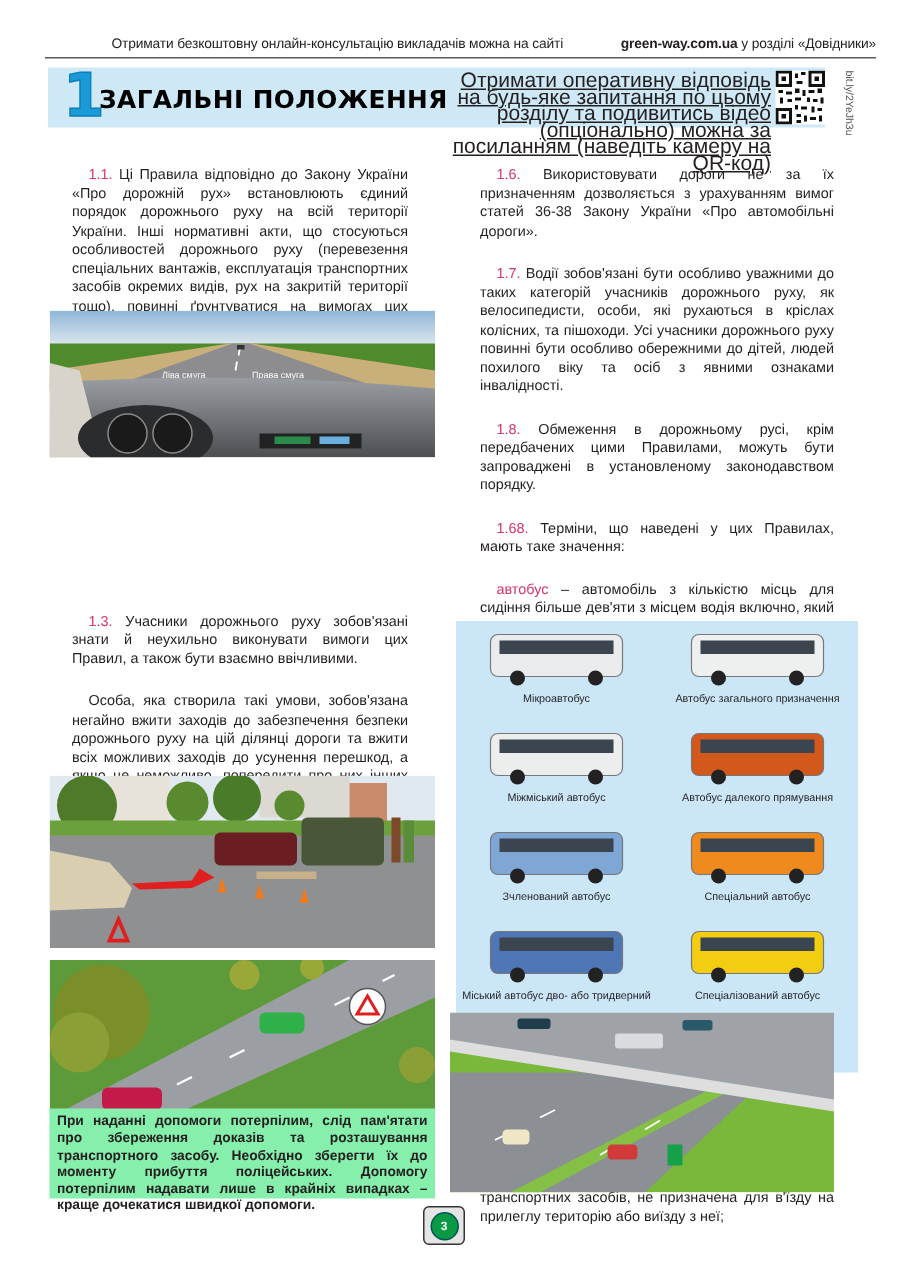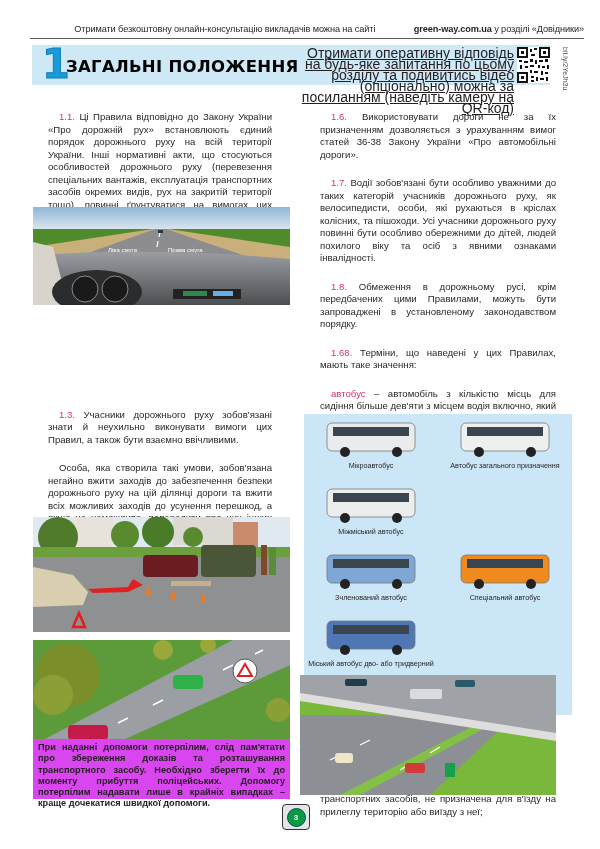--- a/index.html
+++ b/index.html
@@ -25,21 +25,21 @@
   .col .term { color: #d6336c; }
   .left-col { left: 32px; top: 95px; width: 256px; }
   .right-col { left: 304px; top: 95px; width: 268px; }
 
   .img { position: absolute; overflow: hidden; }
   .img svg { display: block; width: 100%; height: 100%; }
 
   .car-img { left: 33px; top: 207px; width: 257px; height: 98px; }
   .accident-img { left: 33px; top: 517px; width: 257px; height: 115px; }
   .road-img { left: 33px; top: 640px; width: 257px; height: 100px; }
-  .note-box { position: absolute; left: 33px; top: 739px; width: 257px; height: 60px; background: #d946ef; padding: 3px 5px; font-size: 9.2px; line-height: 11.3px; font-weight: bold; color: #231f20; text-align: justify; }
+  .note-box { position: absolute; left: 33px; top: 739px; width: 257px; height: 60px; background: #86efac; padding: 3px 5px; font-size: 9.2px; line-height: 11.3px; font-weight: bold; color: #231f20; text-align: justify; }
 
   .bus-panel { position: absolute; left: 304px; top: 368px; width: 268px; height: 301px; background: #cbe6f7; margin-top: 46px; }
   .bus-cell { position: absolute; width: 134px; height: 66px; text-align: center; }
   .bus-cell svg { display: block; margin: 3px auto 0; }
   .bus-cap { font-size: 7.2px; line-height: 8.5px; color: #231f20; margin-top: 1px; }
 
   .highway-img { left: 300px; top: 675px; width: 256px; height: 120px; }
 
   .page-num { position: absolute; left: 282px; top: 804px; width: 28px; height: 26px; border: 1.5px solid #333; border-radius: 4px; background: #e5e5e5; display: flex; align-items: center; justify-content: center; }
   .page-num span { width: 19px; height: 19px; border-radius: 50%; background: #0a9a45; color: #fff; font-size: 8px; font-weight: bold; display: flex; align-items: center; justify-content: center; border: 1px solid #055; }
@@ -222,20 +222,29 @@
     </div>
     <div class="bus-cell" style="left: 0px; top: 66px;">
       <svg width="96" height="44" viewBox="0 0 96 44">
         <rect x="4" y="6" width="88" height="28" rx="5" fill="#eceeee" stroke="#777" stroke-width="0.8"></rect>
         <rect x="10" y="10" width="76" height="9" fill="#3b4550"></rect>
         <circle cx="22" cy="35" r="5" fill="#222"></circle>
         <circle cx="74" cy="35" r="5" fill="#222"></circle>
       </svg>
       <div class="bus-cap">Міжміський автобус</div>
     </div>
+    <div class="bus-cell" style="left: 134px; top: 66px;">
+      <svg width="96" height="44" viewBox="0 0 96 44">
+        <rect x="4" y="6" width="88" height="28" rx="5" fill="#d2581c" stroke="#777" stroke-width="0.8"></rect>
+        <rect x="10" y="10" width="76" height="9" fill="#3b4550"></rect>
+        <circle cx="22" cy="35" r="5" fill="#222"></circle>
+        <circle cx="74" cy="35" r="5" fill="#222"></circle>
+      </svg>
+      <div class="bus-cap">Автобус далекого прямування</div>
+    </div>
     <div class="bus-cell" style="left: 0px; top: 132px;">
       <svg width="96" height="44" viewBox="0 0 96 44">
         <rect x="4" y="6" width="88" height="28" rx="5" fill="#7fa7d6" stroke="#777" stroke-width="0.8"></rect>
         <rect x="10" y="10" width="76" height="9" fill="#3b4550"></rect>
         <circle cx="22" cy="35" r="5" fill="#222"></circle>
         <circle cx="74" cy="35" r="5" fill="#222"></circle>
       </svg>
       <div class="bus-cap">Зчленований автобус</div>
     </div>
     <div class="bus-cell" style="left: 134px; top: 132px;">
@@ -248,20 +257,29 @@
       <div class="bus-cap">Спеціальний автобус</div>
     </div>
     <div class="bus-cell" style="left: 0px; top: 198px;">
       <svg width="96" height="44" viewBox="0 0 96 44">
         <rect x="4" y="6" width="88" height="28" rx="5" fill="#4f77b5" stroke="#777" stroke-width="0.8"></rect>
         <rect x="10" y="10" width="76" height="9" fill="#3b4550"></rect>
         <circle cx="22" cy="35" r="5" fill="#222"></circle>
         <circle cx="74" cy="35" r="5" fill="#222"></circle>
       </svg>
       <div class="bus-cap">Міський автобус дво- або тридверний</div>
+    </div>
+    <div class="bus-cell" style="left: 134px; top: 198px;">
+      <svg width="96" height="44" viewBox="0 0 96 44">
+        <rect x="4" y="6" width="88" height="28" rx="5" fill="#f2cd12" stroke="#777" stroke-width="0.8"></rect>
+        <rect x="10" y="10" width="76" height="9" fill="#3b4550"></rect>
+        <circle cx="22" cy="35" r="5" fill="#222"></circle>
+        <circle cx="74" cy="35" r="5" fill="#222"></circle>
+      </svg>
+      <div class="bus-cap">Спеціалізований автобус</div>
     </div>
   </div>
 
 <div class="img highway-img">
   <svg viewBox="0 0 256 120" preserveAspectRatio="none">
     <rect width="256" height="120" fill="#79b83a"></rect>
     <polygon points="0,40 0,120 130,120 210,45 170,40" fill="#8c8f93"></polygon>
     <polygon points="40,120 60,120 200,45 185,45" fill="#84c046"></polygon>
     <g stroke="#fff" stroke-width="1.2">
         <line x1="30" y1="85" x2="40" y2="80"></line>

